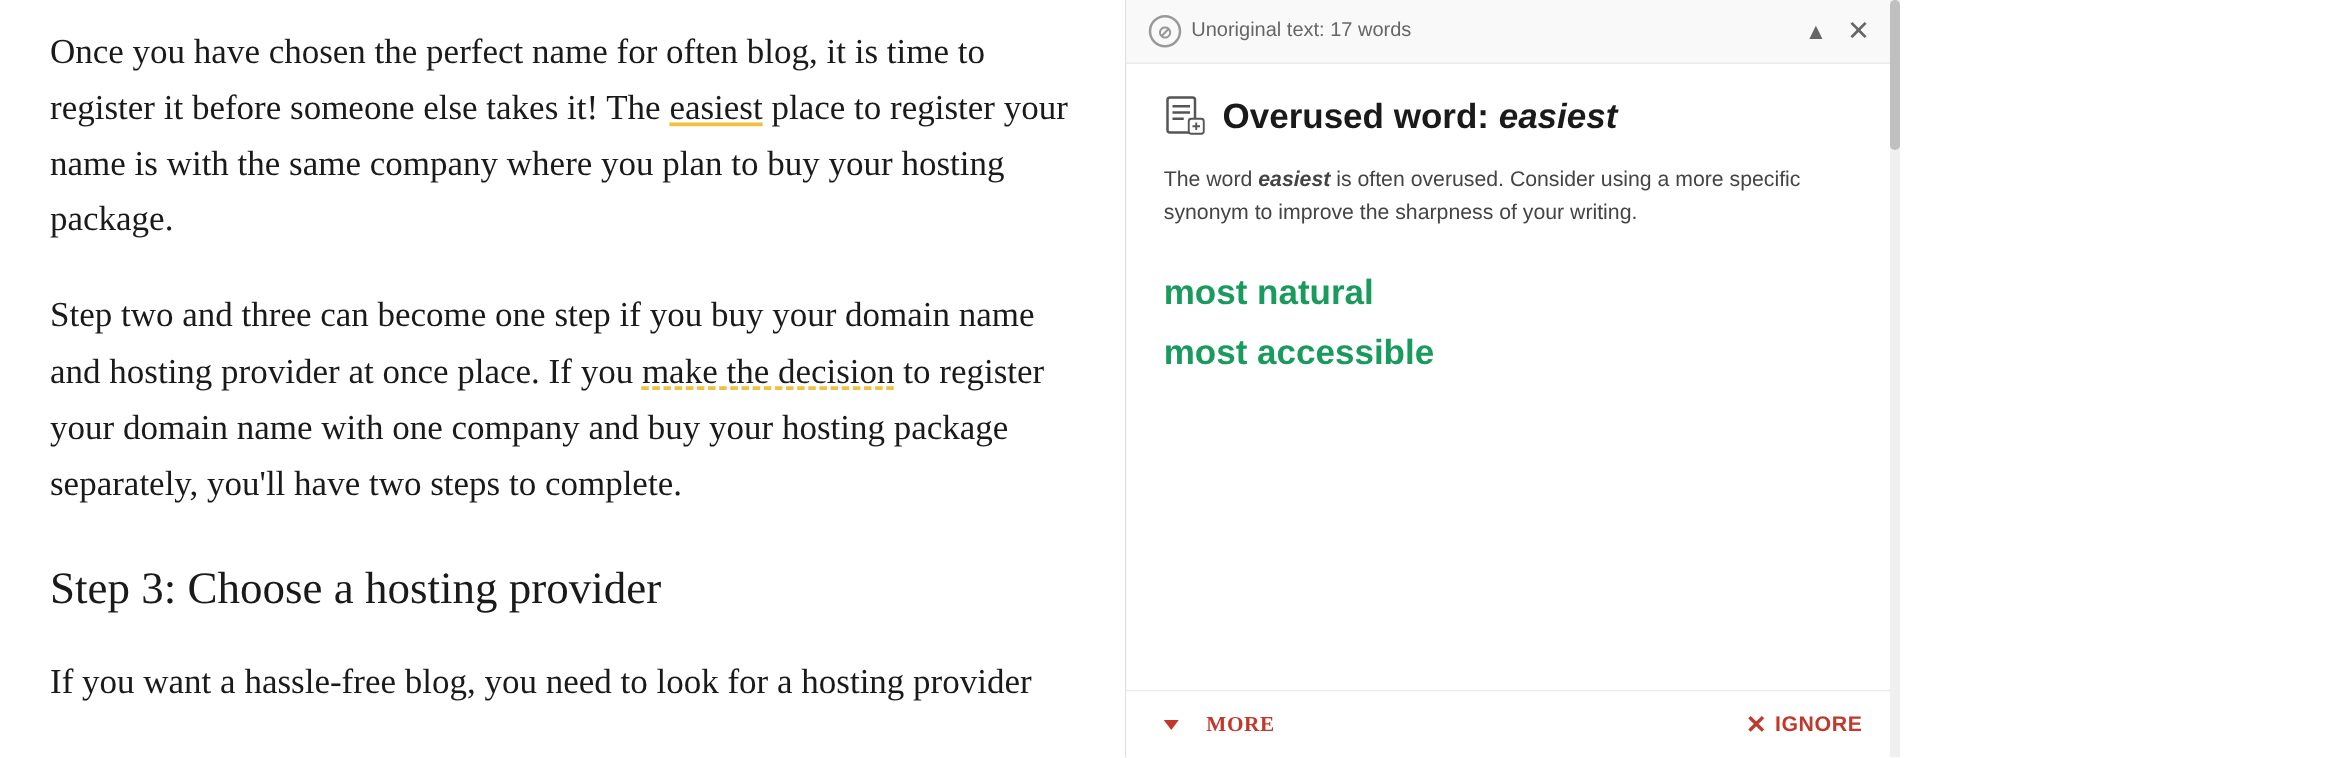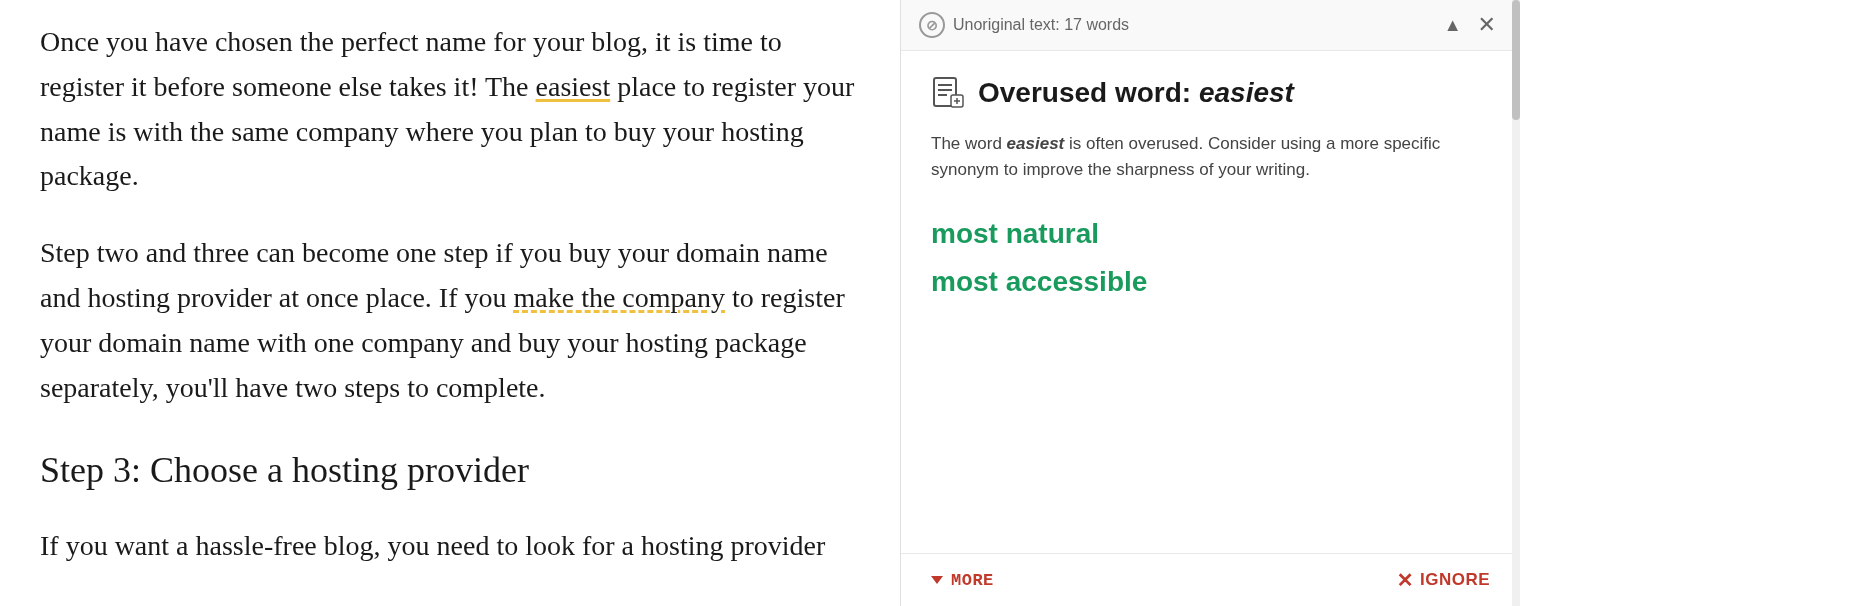--- a/index.html
+++ b/index.html
@@ -175,27 +175,27 @@
       justify-content: space-between;
       padding: 14px 30px;
       border-top: 1px solid #e8e8e8;
       background: #fff;
     }
 
     .more-btn {
       background: none;
       border: none;
       cursor: pointer;
-      font-family: Liberation Mono, monospace;
+      font-family: Liberation Serif, serif;
       font-size: 17px;
       font-weight: bold;
       color: #c0392b;
       display: flex;
       align-items: center;
-      gap: 6px;
+      gap: 20px;
       text-transform: uppercase;
       letter-spacing: 0.5px;
     }
 
     .ignore-btn {
       background: none;
       border: none;
       cursor: pointer;
       font-family: Arial, sans-serif;
       font-size: 17px;
@@ -241,24 +241,24 @@
       height: 120px;
       background: #c0c0c0;
       border-radius: 4px;
     }
   </style>
 </head>
 <body>
 
 <div class="main-content">
   <p>
-    <span>Once you have chosen the perfect name for your blog, it is time to register it before someone else takes it! The </span><span class="underline-yellow">easiest</span><span> place to register your name is with the same company where you plan to buy your hosting package.</span>
+    <span>Once you have chosen the perfect name for often blog, it is time to register it before someone else takes it! The </span><span class="underline-yellow">easiest</span><span> place to register your name is with the same company where you plan to buy your hosting package.</span>
   </p>
   <p>
-    <span>Step two and three can become one step if you buy your domain name and hosting provider at once place. If you </span><span class="underline-yellow-dashed">make the company</span><span> to register your domain name with one company and buy your hosting package separately, you'll have two steps to complete.</span>
+    <span>Step two and three can become one step if you buy your domain name and hosting provider at once place. If you </span><span class="underline-yellow-dashed">make the decision</span><span> to register your domain name with one company and buy your hosting package separately, you'll have two steps to complete.</span>
   </p>
   <h3>Step 3: Choose a hosting provider</h3>
   <p>If you want a hassle-free blog, you need to look for a hosting provider</p>
 </div>
 
 <div class="sidebar">
   <div class="sidebar-header-bar">
     <div class="sidebar-header-bar-left">
       <div class="header-icon-circle">⊘</div>
       <span>Unoriginal text: 17 words</span>

